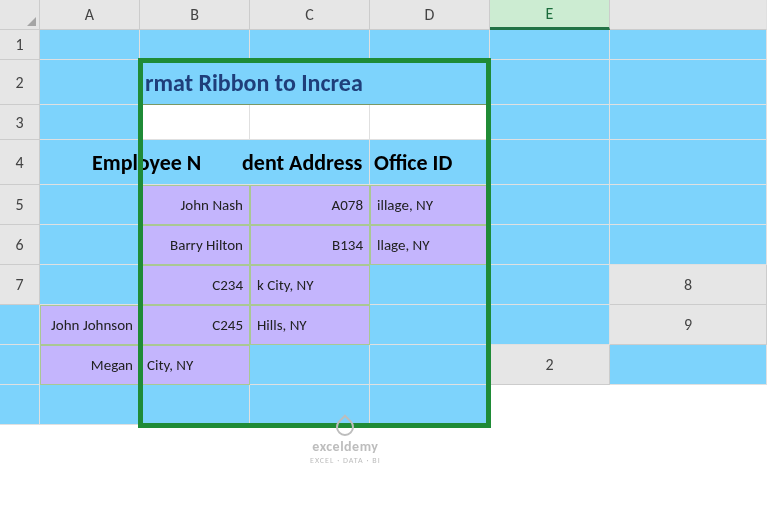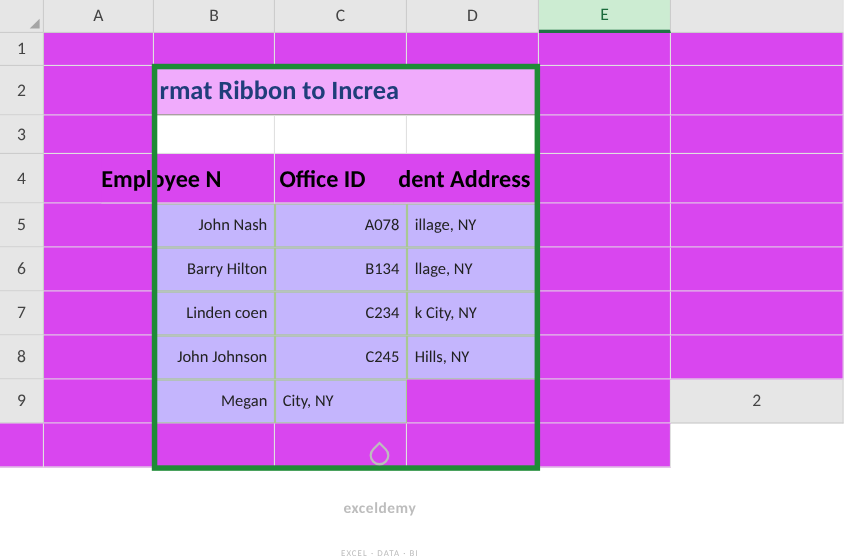--- a/index.html
+++ b/index.html
@@ -43,29 +43,29 @@
     user-select: none;
   }
   .col-head.selected {
     background: #ccecd2;
     border-bottom: 3px solid #217346;
     color: #1a6b3b;
   }
   .cell {
     border-right: 1px solid #e0e0e0;
     border-bottom: 1px solid #e0e0e0;
-    background: #d946ef;
+    background: #7dd3fc;
     position: relative;
     overflow: hidden;
   }
   
   .title-cell {
     grid-column: 3 / 6;
     grid-row: 3;
-    background: #f0abfc;
+    background: #7dd3fc;
     display: flex;
     align-items: center;
     justify-content: flex-start;
     padding: 0 4px;
     font-size: 24px;
     font-weight: bold;
     color: #1f3e7a;
     overflow: hidden;
     white-space: nowrap;
     border: 1px solid #7a9864;
@@ -157,22 +157,22 @@
   <div class="cell"></div>
   <div class="cell" style="background:#fff"></div>
   <div class="cell" style="background:#fff"></div>
   <div class="cell" style="background:#fff"></div>
   <div class="cell"></div>
   <div class="cell"></div>
 
   <div class="row-head">4</div>
   <div class="cell"></div>
   <div class="cell th b">Employee N</div>
+  <div class="cell th d">dent Address</div>
   <div class="cell th c">Office ID</div>
-  <div class="cell th d">dent Address</div>
   <div class="cell"></div>
   <div class="cell"></div>
 
   <div class="row-head">5</div>
   <div class="cell"></div>
   <div class="td right">John Nash</div>
   <div class="td right">A078</div>
   <div class="td left">illage, NY</div>
   <div class="cell"></div>
   <div class="cell"></div>
@@ -180,21 +180,20 @@
   <div class="row-head">6</div>
   <div class="cell"></div>
   <div class="td right">Barry Hilton</div>
   <div class="td right">B134</div>
   <div class="td left">llage, NY</div>
   <div class="cell"></div>
   <div class="cell"></div>
 
   <div class="row-head">7</div>
   <div class="cell"></div>
-  <div class="td right">Linden coen</div>
   <div class="td right">C234</div>
   <div class="td left">k City, NY</div>
   <div class="cell"></div>
   <div class="cell"></div>
 
   <div class="row-head">8</div>
   <div class="cell"></div>
   <div class="td right">John Johnson</div>
   <div class="td right">C245</div>
   <div class="td left"> Hills, NY</div>
@@ -213,16 +212,16 @@
   <div class="cell"></div>
   <div class="cell"></div>
   <div class="cell"></div>
   <div class="cell"></div>
   <div class="cell"></div>
 
 </div>
 
 <div class="selection" style="left:138px; top:58px; width:353px; height:370px;"></div>
 
-<div class="watermark" style="left:310px; top:405px;gap:28px;">
+<div class="watermark" style="left:310px; top:418px;">
   <span class="wm1">exceldemy</span>
   <span class="wm2">EXCEL · DATA · BI</span>
 </div>
 
 </body></html>

